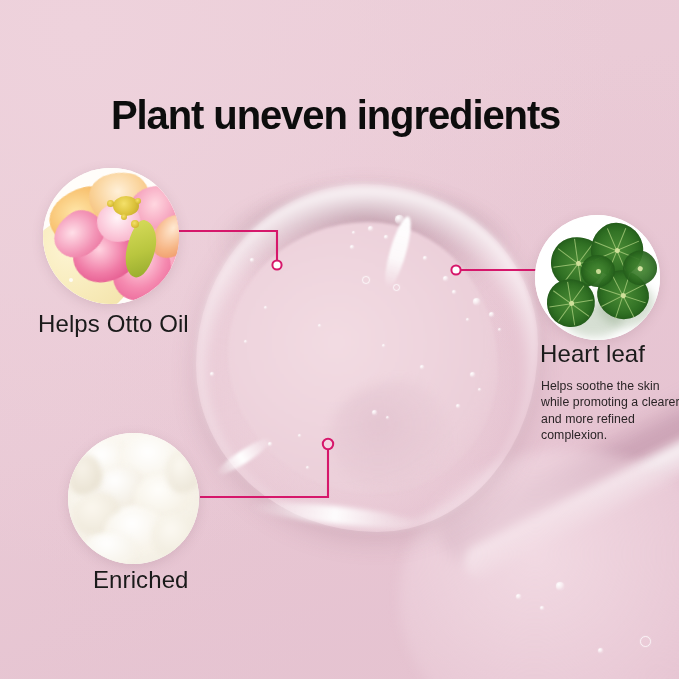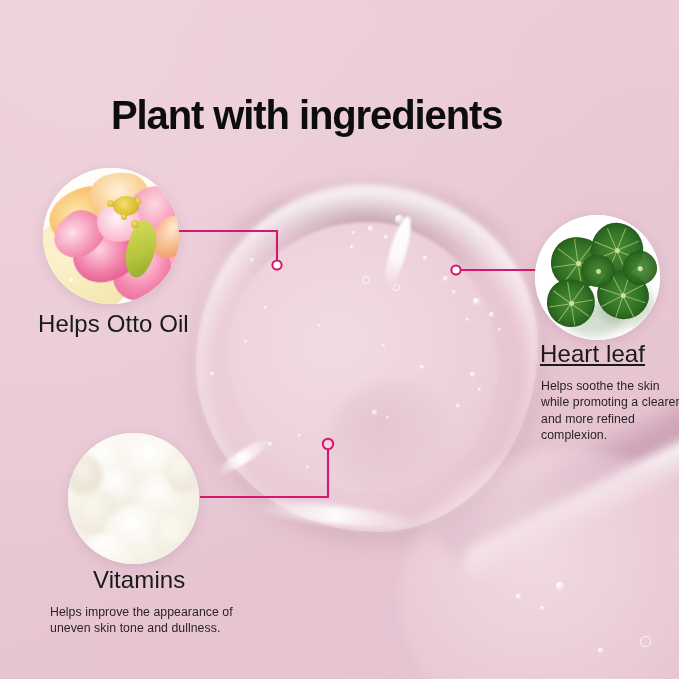--- a/index.html
+++ b/index.html
@@ -307,21 +307,21 @@
     <div class="bubble" style="left:306px;top:466px;width:3px;height:3px;"></div>
     <div class="bubble" style="left:210px;top:372px;width:4px;height:4px;"></div>
     <div class="bubble" style="left:244px;top:340px;width:3px;height:3px;"></div>
     <div class="bubble" style="left:556px;top:582px;width:8px;height:8px;"></div>
     <div class="bubble ring" style="left:640px;top:636px;width:9px;height:9px;"></div>
     <div class="bubble" style="left:598px;top:648px;width:5px;height:5px;"></div>
     <div class="bubble" style="left:516px;top:594px;width:5px;height:5px;"></div>
     <div class="bubble" style="left:540px;top:606px;width:4px;height:4px;"></div>
   </div>
 
-  <div class="title">Plant with ingredients</div>
+  <div class="title">Plant uneven ingredients</div>
 
   <svg class="connector" viewBox="0 0 679 679">
 
     <path d="M 172 231 L 277 231 L 277 262" fill="none" stroke="#d6176b" stroke-width="2.1"></path>
     <circle cx="277" cy="265" r="4.6" fill="#ffffff" stroke="#d6176b" stroke-width="2"></circle>
 
     <path d="M 459 270 L 552 270" fill="none" stroke="#d6176b" stroke-width="2.1"></path>
     <circle cx="456" cy="270" r="4.6" fill="#ffffff" stroke="#d6176b" stroke-width="2"></circle>
 
     <path d="M 200 497 L 328 497 L 328 450" fill="none" stroke="#d6176b" stroke-width="2.1"></path>
@@ -399,32 +399,31 @@
       <i class="vein" style="transform:rotate(90deg)"></i>
         <i class="vein" style="transform:rotate(135deg)"></i>
       <i class="vein" style="transform:rotate(180deg)"></i>
         <i class="vein" style="transform:rotate(225deg)"></i>
       <i class="vein" style="transform:rotate(270deg)"></i>
         <i class="vein" style="transform:rotate(315deg)"></i>
     </div>
     <div class="leaf" style="left:46px;top:40px;width:34px;height:32px;transform:rotate(-4deg);opacity:.96;"></div>
     <div class="leaf" style="left:88px;top:36px;width:34px;height:34px;transform:rotate(26deg);opacity:.93;"></div>
   </div>
-  <div class="ing-name" style="left:540px;top:340px;text-decoration:underline;">Heart leaf</div>
+  <div class="ing-name" style="left:540px;top:340px;">Heart leaf</div>
   <div class="ing-desc" style="left:541px;top:378px;width:140px;">Helps soothe the skin while promoting a clearer and more refined complexion.</div>
 
   <div class="circ" style="left:68px;top:433px;width:131px;height:131px;">
     <div class="powder-bg"></div>
     <div class="clump" style="left:10px;top:6px;width:58px;height:44px;background:radial-gradient(ellipse at 40% 35%,#ffffff 0%,#f6f1e5 70%,rgba(240,234,220,0) 100%);"></div>
     <div class="clump" style="left:52px;top:0px;width:62px;height:48px;background:radial-gradient(ellipse at 45% 40%,#ffffff 0%,#f8f4ea 70%,rgba(244,238,226,0) 100%);"></div>
     <div class="clump" style="left:26px;top:34px;width:54px;height:42px;background:radial-gradient(ellipse at 38% 32%,#ffffff 0%,#f2ece0 72%,rgba(238,231,218,0) 100%);"></div>
     <div class="clump" style="left:66px;top:40px;width:58px;height:46px;background:radial-gradient(ellipse at 42% 36%,#fffefb 0%,#f5f0e4 72%,rgba(241,234,222,0) 100%);"></div>
     <div class="clump" style="left:4px;top:60px;width:50px;height:42px;background:radial-gradient(ellipse at 40% 34%,#fbf7ee 0%,#eee8da 72%,rgba(234,227,214,0) 100%);"></div>
     <div class="clump" style="left:36px;top:74px;width:64px;height:48px;background:radial-gradient(ellipse at 44% 34%,#ffffff 0%,#f7f2e7 70%,rgba(243,237,224,0) 100%);"></div>
     <div class="clump" style="left:84px;top:80px;width:46px;height:44px;background:radial-gradient(ellipse at 40% 35%,#fcf9f2 0%,#f0ebdd 72%,rgba(236,229,216,0) 100%);"></div>
     <div class="clump" style="left:14px;top:100px;width:56px;height:34px;background:radial-gradient(ellipse at 44% 30%,#ffffff 0%,#f6f2e8 74%,rgba(242,236,225,0) 100%);"></div>
     <div class="clump" style="left:0px;top:22px;width:34px;height:40px;background:radial-gradient(ellipse at 42% 34%,#f7f2e8 0%,#e9e2d2 74%,rgba(232,225,212,0) 100%);"></div>
     <div class="clump" style="left:98px;top:16px;width:36px;height:44px;background:radial-gradient(ellipse at 38% 36%,#fbf8f0 0%,#ece6d8 74%,rgba(234,227,215,0) 100%);"></div>
   </div>
-  <div class="ing-name" style="left:93px;top:566px;">Vitamins</div>
-  <div class="ing-desc" style="left:50px;top:604px;width:215px;">Helps improve the appearance of uneven skin tone and dullness.</div>
+  <div class="ing-name" style="left:93px;top:566px;">Enriched</div>
 
 </div>
 
 </body></html>

